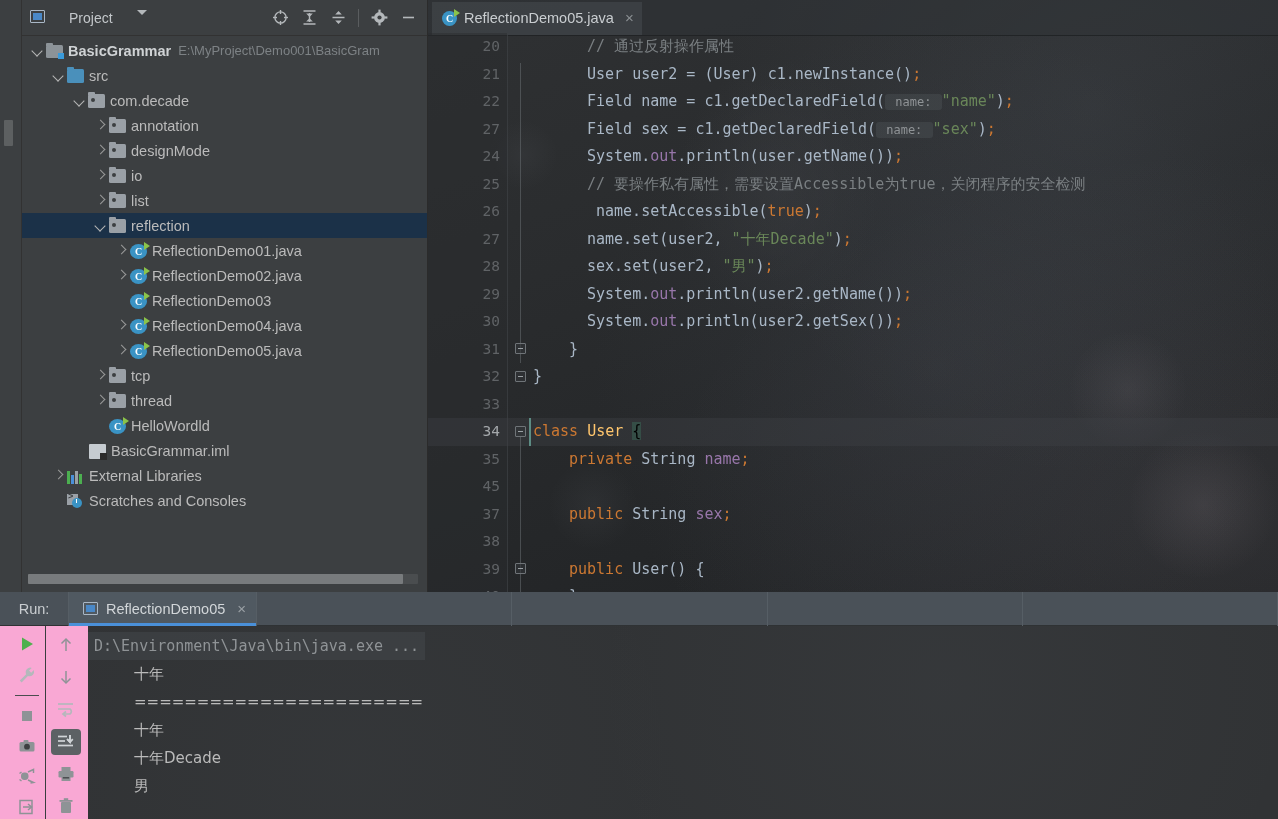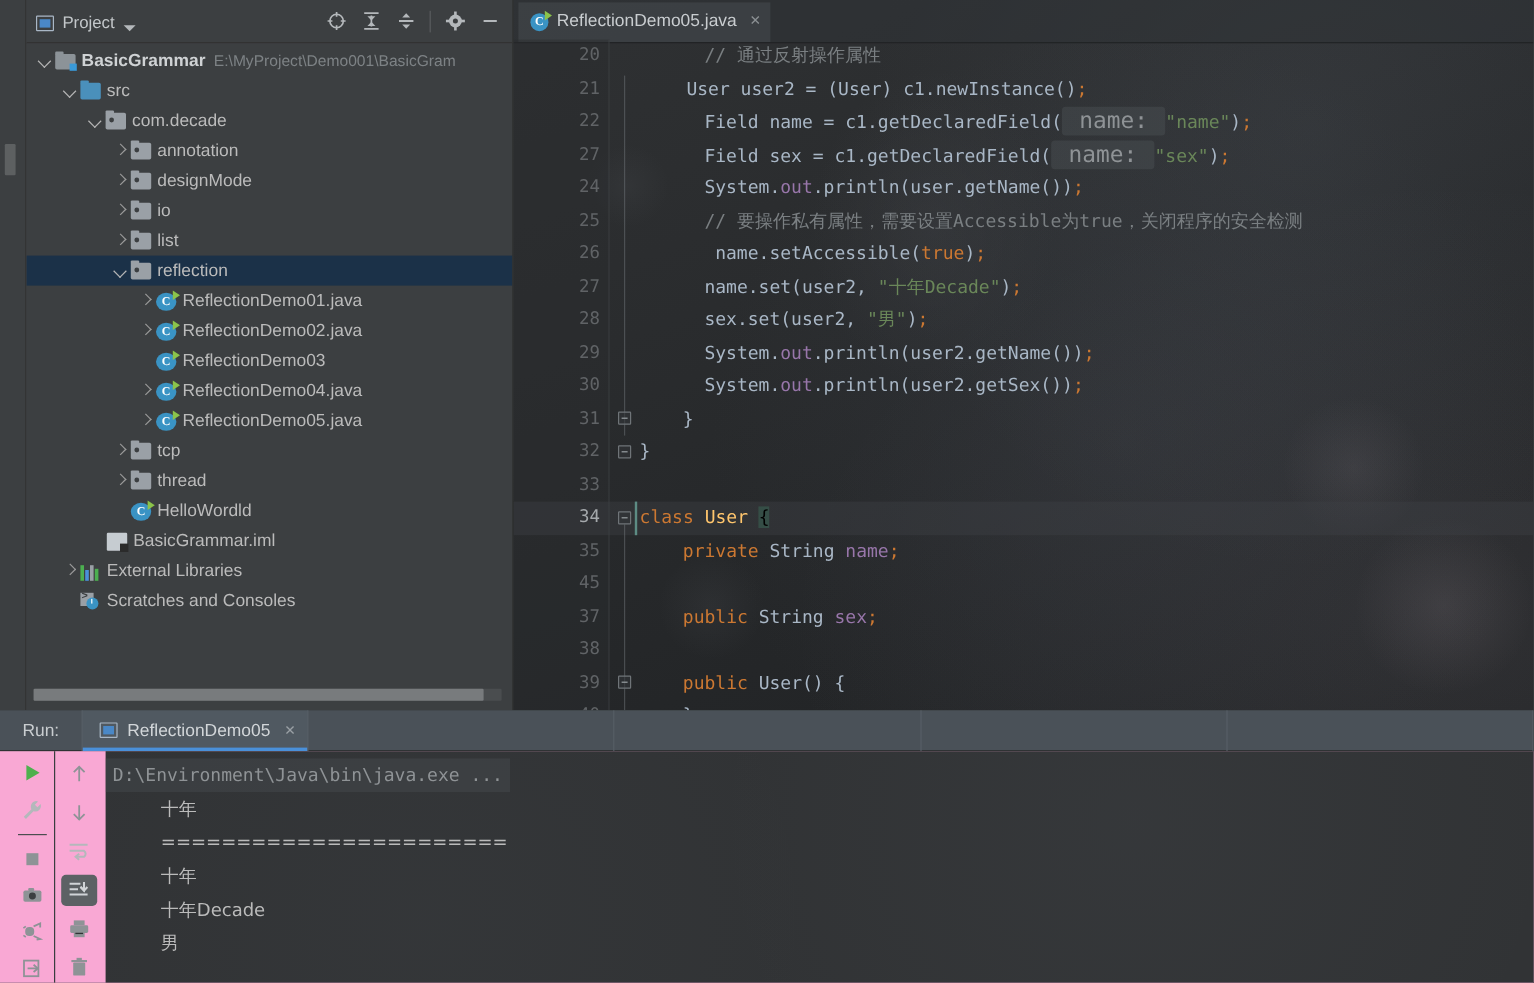--- a/index.html
+++ b/index.html
@@ -42,21 +42,21 @@
   .project-panel {
     position: absolute; left: 22px; top: 0; width: 406px; height: 592px;
     background: #3c3f41; border-right: 1px solid #2b2b2b;
     overflow: hidden;
   }
   .pp-header {
     height: 36px; display: flex; align-items: center;
     background: #3c3f41; border-bottom: 1px solid #323232;
     padding: 0 6px 0 8px;
   }
-  .pp-title { display: flex; align-items: flex-end; gap: 7px; flex: 0 0 auto; }
+  .pp-title { display: flex; align-items: flex-start; gap: 24px; flex: 0 0 auto; }
   .pp-title-label { font-size: 14px; color: #c3c7ca; }
   .proj-icon {
     width: 15px; height: 13px; border: 1.6px solid #a9b7c6; border-radius: 1px;
     background: #3c3f41; position: relative;
   }
   .proj-icon::after {
     content:''; position:absolute; left:1.6px; top:2.2px; right:1.6px; bottom:1.6px;
     background:#4a88c7;
   }
   .caret-down {
@@ -182,21 +182,21 @@
   .c-type{ color:#a9b7c6; }
   .c-id  { color:#a9b7c6; }
   .c-fld { color:#9876aa; }
   .c-str { color:#6a8759; }
   .c-pun { color:#a9b7c6; }
   .c-semi{ color:#cc7832; }
   .c-stat{ color:#9876aa; }
   .c-clsdecl { color:#ffc66d; }
   .hint {
     color:#8f9396; background:rgba(90,95,100,.30); border-radius:3px;
-    padding:1px 3px; font-size:19px;
+    padding:1px 3px; font-size:12px;
   }
   .brace-hl { background: rgba(60,110,90,.45); }
 
   .fold-icon {
     position:absolute; width:11px; height:11px; border:1px solid #6f7478;
     background:rgba(50,54,57,.6); border-radius:1px;
   }
   .fold-icon::after{
     content:''; position:absolute; left:2px; top:4px; width:5px; height:1px; background:#9aa0a4;
   }
@@ -452,21 +452,21 @@
     <div class="code-area">
       <div class="gutter"></div>
       <div class="gutter-sep"></div>
       <div class="lines" id="codelines">
           <div class="ln-row">
             <span class="ln-num">20</span>
             <span class="ln-code" style="left:159px"><span class="c-cmt">// 通过反射操作属性</span></span>
           </div>
           <div class="ln-row">
             <span class="ln-num">21</span>
-            <span class="ln-code" style="left:144px"><span class="c-type">User</span><span class="c-id"> user2 </span><span class="c-pun">= </span><span class="c-type">(User) </span><span class="c-id">c1</span><span class="c-id">.newInstance()</span><span class="c-semi">;</span></span>
+            <span class="ln-code" style="left:159px"><span class="c-type">User</span><span class="c-id"> user2 </span><span class="c-pun">= </span><span class="c-type">(User) </span><span class="c-id">c1</span><span class="c-id">.newInstance()</span><span class="c-semi">;</span></span>
           </div>
           <div class="ln-row">
             <span class="ln-num">22</span>
             <span class="ln-code" style="left:159px"><span class="c-type">Field</span><span class="c-id"> name </span><span class="c-pun">= </span><span class="c-id">c1</span><span class="c-id">.getDeclaredField(</span><span class="hint"> name: </span><span class="c-str">"name"</span><span class="c-pun">)</span><span class="c-semi">;</span></span>
           </div>
           <div class="ln-row">
             <span class="ln-num">27</span>
             <span class="ln-code" style="left:159px"><span class="c-type">Field</span><span class="c-id"> sex </span><span class="c-pun">= </span><span class="c-id">c1</span><span class="c-id">.getDeclaredField(</span><span class="hint"> name: </span><span class="c-str">"sex"</span><span class="c-pun">)</span><span class="c-semi">;</span></span>
           </div>
           <div class="ln-row">

